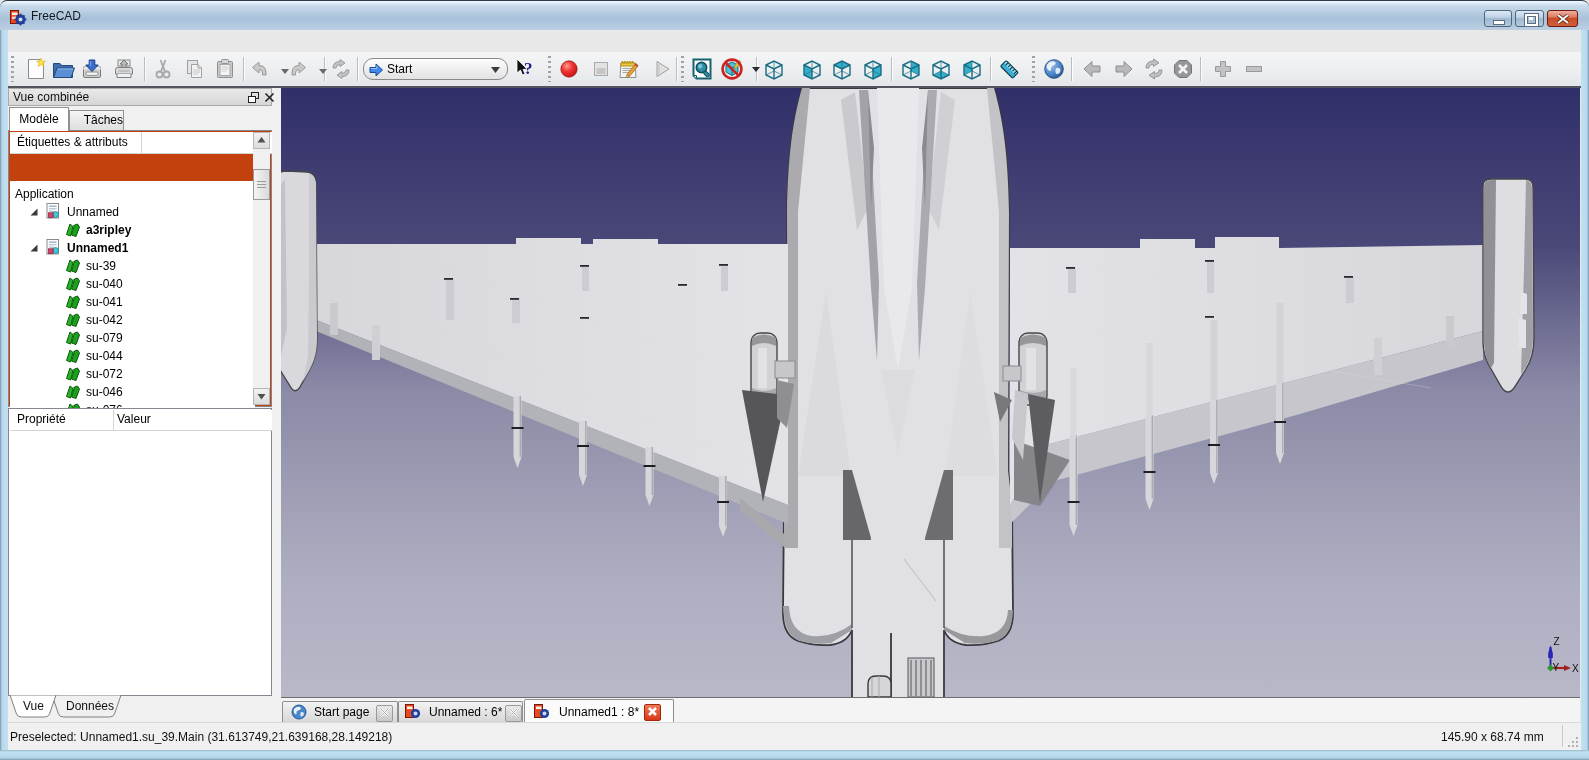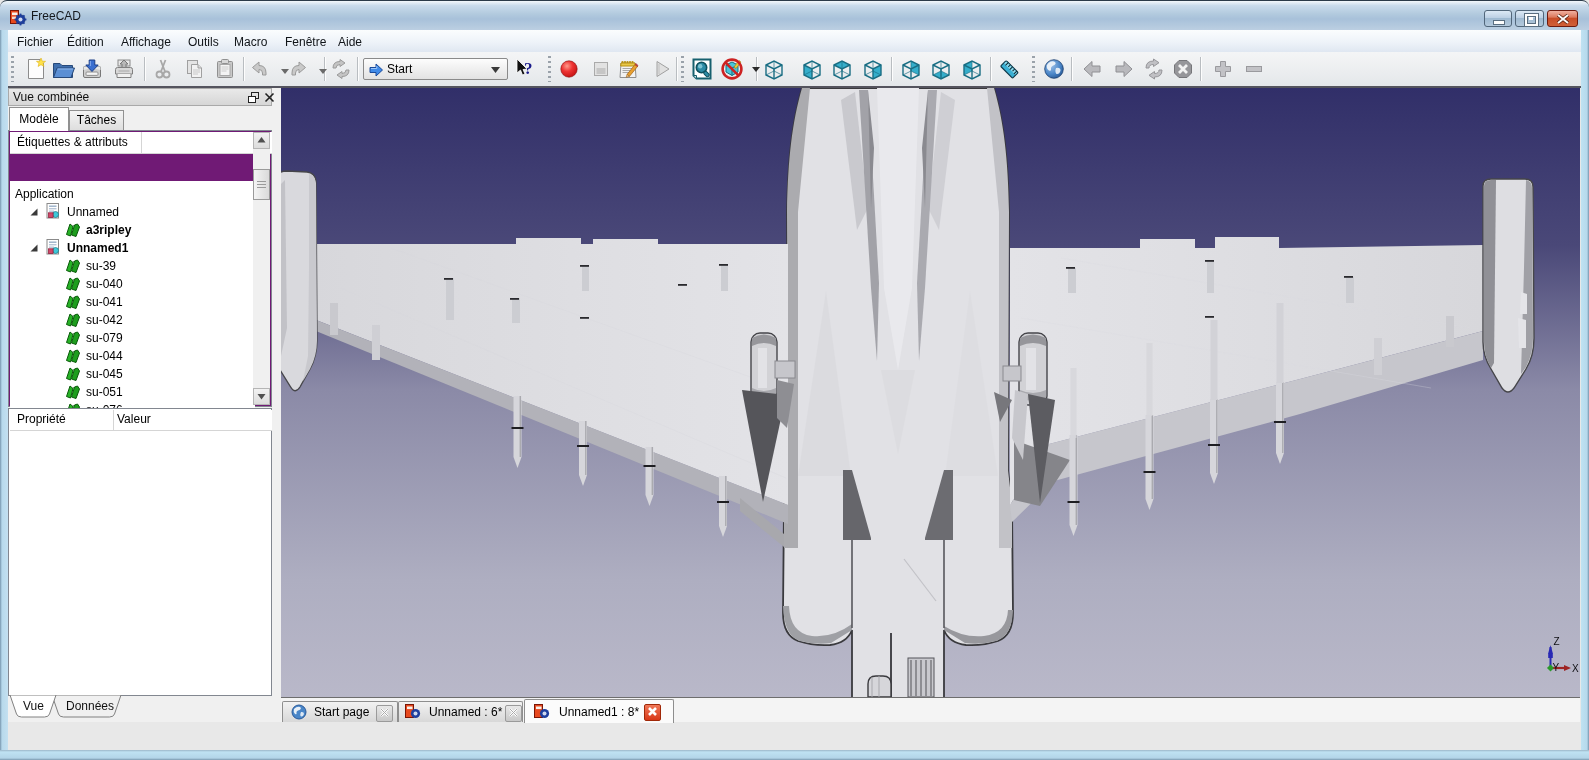--- a/index.html
+++ b/index.html
@@ -30,22 +30,22 @@
   
   #frame-left{left:0;top:30px;width:8px;height:720px;background:linear-gradient(90deg,#7795ad 0,#b7d9ec 2px,#c4e0f0 8px);}
   #frame-right{left:1581px;top:30px;width:8px;height:720px;background:linear-gradient(90deg,#bfe2f2 0,#b7d9ec 6px,#7795ad 8px);}
   #frame-bottom{left:0;top:750px;width:1589px;height:10px;background:linear-gradient(#9cb6c8 0,#bfe2f2 2px,#b3d5e8 8px,#7b99ae 10px);}
   #dock{left:8px;top:88px;width:273px;height:634px;background:#f0f0f0;}
   #dockhdr{left:0px;top:0px;width:264px;height:18px;background:linear-gradient(#e9e9e9,#d6d6d6);
     border:1px solid #a9a9a9;box-sizing:border-box;font-size:12px;color:#111;}
   #tabModele{left:1px;top:19px;width:60px;height:24px;background:#ffffff;border:1px solid #919191;border-bottom:none;
     box-sizing:border-box;font-size:12px;text-align:center;line-height:22px;z-index:3;}
   #tabTaches{left:61px;top:22px;width:55px;height:21px;background:linear-gradient(#f4f4f4,#dedede);border:1px solid #919191;
-    box-sizing:border-box;font-size:12px;text-align:center;line-height:19px;}
-  #treeframe{left:0px;top:42px;width:264px;height:277px;background:#701a75;border:1px solid #828790;box-sizing:border-box;}
+    box-sizing:border-box;font-size:12px;text-align:right;line-height:19px;}
+  #treeframe{left:0px;top:42px;width:264px;height:277px;background:#c2410c;border:1px solid #828790;box-sizing:border-box;}
   #treehdr{left:1px;top:1px;width:262px;height:21px;background:#fff;border-bottom:1px solid #d5d5d5;font-size:12px;}
   #treescroll{position:absolute;right:1px;top:1px;width:17px;height:273px;background:#f0f0f0;}
   .sbtn{position:absolute;left:0;width:17px;height:17px;background:linear-gradient(#f2f2f2,#dcdcdc);border:1px solid #b5b5b5;box-sizing:border-box;}
   #treebody{left:1px;top:22px;width:245px;height:252px;background:#fff;overflow:hidden;font-size:12px;margin-top:28px;}
   .trow{position:absolute;left:0;height:18px;line-height:18px;white-space:nowrap;}
   .bold{font-weight:bold;}
   #propframe{left:0px;top:320px;width:264px;height:288px;background:#fff;border:1px solid #828790;box-sizing:border-box;}
   #prophdr{left:1px;top:1px;width:262px;height:20px;background:#fff;border-bottom:1px solid #d5d5d5;font-size:12px;}
   
   #viewport{left:281px;top:88px;width:1299px;height:609px;}
@@ -107,29 +107,20 @@
         <div style="position:absolute;left:1.5px;top:1px;width:4px;height:3px;background:#fdfdfd"></div>
       </div>
     </div>
   <div id="btn-close" class="abs capbtn">
       <svg style="position:absolute;left:9px;top:3px" width="12" height="10" viewBox="0 0 12 10">
         <path d="M1,1 L11,9 M11,1 L1,9" stroke="#5a2010" stroke-width="3.4"></path>
         <path d="M1,1 L11,9 M11,1 L1,9" stroke="#fbfbfb" stroke-width="2"></path>
       </svg>
     </div>
 
-  <div id="menubar" class="abs">
-    <span class="menuitem" style="left:17px">Fichier</span>
-    <span class="menuitem" style="left:67px">Édition</span>
-    <span class="menuitem" style="left:121px">Affichage</span>
-    <span class="menuitem" style="left:188px">Outils</span>
-    <span class="menuitem" style="left:234px">Macro</span>
-    <span class="menuitem" style="left:285px">Fenêtre</span>
-    <span class="menuitem" style="left:338px">Aide</span>
-  </div>
 
   <div id="toolbar" class="abs">
       <div class="tbgrip" style="left:11px"></div>
 <div class="tbgrip" style="left:548px"></div>
 <div class="tbgrip" style="left:681px"></div>
 <div class="tbgrip" style="left:1032px"></div>
 <div class="tbsep" style="left:144px"></div>
 <div class="tbsep" style="left:243px"></div>
 <div class="tbsep" style="left:324px"></div>
 <div class="tbsep" style="left:357px"></div>
@@ -198,21 +189,21 @@
       </svg>
 <svg class="tbi" style="left:311px" width="14" height="24" viewBox="0 0 24 24">
         <path d="M8,12 L16,12 L12,17 Z" fill="#6a6a6a"></path>
       </svg>
 <svg class="tbi" style="left:329px" width="24" height="24" viewBox="0 0 24 24">
 <g fill="#c4c4c4" stroke="#9a9a9a">
 <path d="M4,11 Q4,4.5 11,4.5 L11,2.5 L16,6 L11,9.5 L11,7.5 Q7,7.5 7,11 Z"></path>
 <path d="M20,13 Q20,19.5 13,19.5 L13,21.5 L8,18 L13,14.5 L13,16.5 Q17,16.5 17,13 Z"></path>
 </g>
       </svg>
-<div style="position:absolute;left:363px;top:6px;width:145px;height:22px;background:linear-gradient(#fdfdfd,#e2e2e2);border:1px solid #8a8a8a;border-radius:2px;box-sizing:border-box;font-size:12px">
+<div style="position:absolute;left:363px;top:6px;width:145px;height:22px;background:linear-gradient(#fdfdfd,#e2e2e2);border:1px solid #8a8a8a;border-radius:10px;box-sizing:border-box;font-size:12px">
 <svg style="position:absolute;left:4px;top:3px" width="16" height="16" viewBox="0 0 16 16">
           <path d="M2,5.5 L8,5.5 L8,2 L14.5,8 L8,14 L8,10.5 L2,10.5 Z" fill="#3f8ae8" stroke="#1a4a9a"></path>
           <path d="M3,6.5 L8.8,6.5 L8.8,4" stroke="#9cc6f8" fill="none"></path>
         </svg>
 <span style="position:absolute;left:23px;top:3px">Start</span>
 <svg style="position:absolute;right:6px;top:8px" width="10" height="7">
           <path d="M0,0 L9,0 L4.5,6 Z" fill="#3a3a3a"></path>
         </svg>
 </div>
 <svg class="tbi" style="left:513px" width="26" height="24" viewBox="0 0 24 24">
@@ -442,24 +433,24 @@
               <use href="#icoMesh"></use>
             </svg><span style="position:absolute;left:21px">su-042</span></div>
         <div class="trow" style="top:148px;left:55px"><svg width="16" height="16" style="vertical-align:-3px">
               <use href="#icoMesh"></use>
             </svg><span style="position:absolute;left:21px">su-079</span></div>
         <div class="trow" style="top:166px;left:55px"><svg width="16" height="16" style="vertical-align:-3px">
               <use href="#icoMesh"></use>
             </svg><span style="position:absolute;left:21px">su-044</span></div>
         <div class="trow" style="top:184px;left:55px"><svg width="16" height="16" style="vertical-align:-3px">
               <use href="#icoMesh"></use>
-            </svg><span style="position:absolute;left:21px">su-045</span></div>
+            </svg><span style="position:absolute;left:21px">su-072</span></div>
         <div class="trow" style="top:202px;left:55px"><svg width="16" height="16" style="vertical-align:-3px">
               <use href="#icoMesh"></use>
-            </svg><span style="position:absolute;left:21px">su-051</span></div>
+            </svg><span style="position:absolute;left:21px">su-046</span></div>
         <div class="trow" style="top:220px;left:55px"><svg width="16" height="16" style="vertical-align:-3px">
               <use href="#icoMesh"></use>
             </svg><span style="position:absolute;left:21px">su-076</span></div>
         <div class="trow" style="top:238px;left:55px"><svg width="16" height="16" style="vertical-align:-3px">
               <use href="#icoMesh"></use>
             </svg><span style="position:absolute;left:21px">su-048</span></div>
       </div>
       <div id="treescroll">
         <div class="sbtn" style="top:0"><svg width="15" height="15">
               <path d="M7.5,4 L11.5,9.5 L3.5,9.5 Z" fill="#505050"></path>
@@ -667,17 +658,32 @@
         <circle cx="10.5" cy="9.5" r="4.6" fill="#1e3f9e"></circle>
         <circle cx="10.5" cy="9.5" r="2" fill="#cfd8ee"></circle>
       </svg>
       <span style="position:absolute;left:34px;top:5px">Unnamed1 : 8*</span>
       <div class="mclose" style="left:119px;top:4px;background:linear-gradient(#f07858,#d83818);border-color:#a02808"><svg width="13" height="13" viewBox="0 0 13 13">
             <path d="M3,3 L10,10 M10,3 L3,10" stroke="#ffffff" stroke-width="2.6"></path>
           </svg></div>
     </div>
   </div>
 
+  <div id="statusbar" class="abs">
+    <span style="position:absolute;left:10px;top:7px">Preselected: Unnamed1.su_39.Main (31.613749,21.639168,28.149218)</span>
+    <span style="position:absolute;left:1441px;top:7px">145.90 x 68.74 mm</span>
+    <div style="position:absolute;left:1562px;top:2px;width:1px;height:22px;background:#c9c9c9"></div>
+    <svg style="position:absolute;left:1568px;top:14px" width="12" height="12">
+        <g fill="#b0b0b0">
+          <rect x="8" y="0" width="2" height="2"></rect>
+          <rect x="8" y="4" width="2" height="2"></rect>
+          <rect x="8" y="8" width="2" height="2"></rect>
+          <rect x="4" y="4" width="2" height="2"></rect>
+          <rect x="4" y="8" width="2" height="2"></rect>
+          <rect x="0" y="8" width="2" height="2"></rect>
+        </g>
+      </svg>
+  </div>
 
   <div id="frame-left" class="abs"></div>
   <div id="frame-right" class="abs"></div>
   <div id="frame-bottom" class="abs"></div>
 </div>
 
 </body></html>

